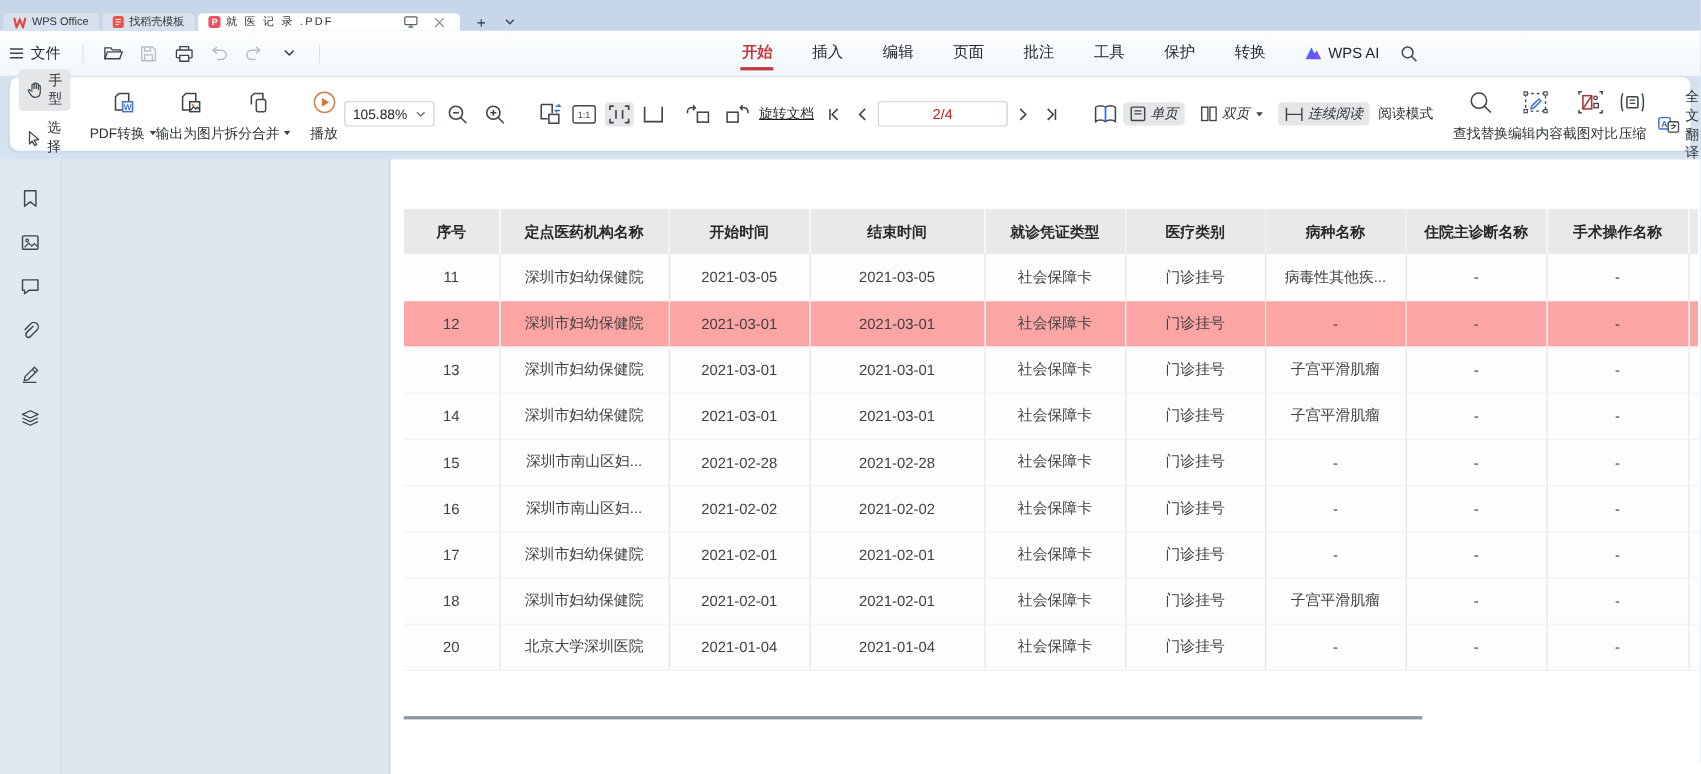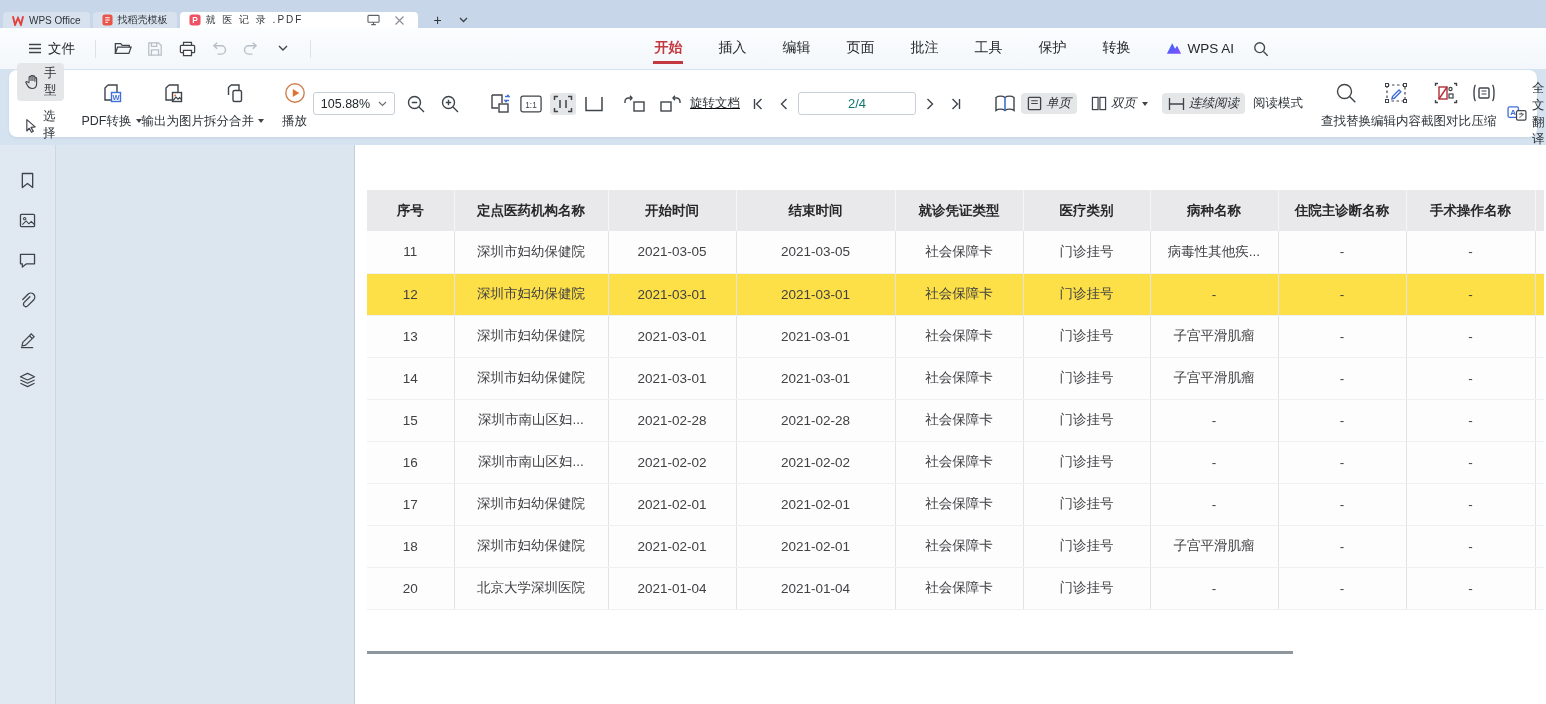--- a/index.html
+++ b/index.html
@@ -12,21 +12,21 @@
     font-size:10px; color:#2f3337; background:#d7e2ee; border-radius:4px 4px 0 0; margin-right:3px; cursor:default; }
   .tab.active { background:#ffffff; }
   .tab .tlabel { white-space:nowrap; }
   .tab-doc { width:238px; }
   .tab-doc .tlabel { letter-spacing:2px; flex:1; }
   .tab-ctl { display:flex; align-items:center; gap:8px; margin-left:4px; }
   .bar-btn { display:flex; align-items:center; justify-content:center; width:18px; height:16px; color:#3c4146; }
   .plusbtn { font-size:14px; font-weight:400; color:#2f3337; }
 
   
-  .menubar { height:41px; background:linear-gradient(#fbfdfe,#f3f7fb); display:flex; align-items:center; padding:0 24px; }
+  .menubar { height:41px; background:linear-gradient(#fbfdfe,#f3f7fb); display:flex; align-items:center; padding:0 4px; }
   .mb-left { display:flex; align-items:center; gap:10px; }
   .file-btn { display:flex; align-items:center; gap:6px; font-size:13.5px; color:#24282c; padding:3px 4px; }
   .vsep { width:1px; height:18px; background:#dde2e8; margin:0 6px; }
   .mb-ic { width:22px; height:22px; display:flex; align-items:center; justify-content:center; }
   .menus { display:flex; align-items:center; margin-left:auto; }
   .menu-item { font-size:14px; color:#24282c; margin:12px 17px; padding:6px 1px 4px; border-bottom:3px solid transparent; cursor:default; }
   .menu-item.active { color:#c3393f; font-weight:700; border-bottom-color:#c3393f; }
   .wpsai { display:flex; align-items:center; gap:5px; font-size:13.5px; color:#24282c; margin:0 16px 0 18px; }
   .mb-search { margin-right:250px; }
 
@@ -40,21 +40,21 @@
   .srow { display:flex; align-items:center; gap:5px; font-size:12.5px; color:#2d3237; padding:2px 7px; border-radius:4px; }
   .srow.sel { background:#e4e6e8; }
   .tool { width:72px; height:56px; display:flex; flex-direction:column; align-items:center; justify-content:space-between; padding:2px 0; }
   .tool.narrow { width:46px; }
   .tool .ticon { height:30px; display:flex; align-items:center; justify-content:center; }
   .tool .tlab { font-size:12.5px; color:#2d3237; display:flex; align-items:center; gap:2px; white-space:nowrap; }
   .grid2 { display:flex; flex-direction:row; justify-content:flex-start; height:58px; padding:2px 0; }
   .grow { display:flex; align-items:center; gap:8px; }
   .zoombox { width:82px; height:23px; border:1px solid #c9cfd6; border-radius:3px; display:flex; align-items:center;
     justify-content:center; gap:8px; font-size:12.5px; color:#24282c; }
-  .pagebox { width:118px; height:23px; border:1px solid #c9cfd6; border-radius:3px; font-size:13px; color:#0f766e;
+  .pagebox { width:118px; height:23px; border:1px solid #c9cfd6; border-radius:3px; font-size:13px; color:#b91c1c;
     text-align:center; background:#fff; outline:none; }
   .icbtn { display:flex; align-items:center; justify-content:center; padding:2px 3px; border-radius:3px; }
   .icbtn.sel { background:#e4e6e8; }
   .pill { display:flex; align-items:center; gap:4px; font-size:12.5px; color:#2d3237; padding:2px 6px; border-radius:4px; white-space:nowrap;font-style:italic; }
   .pill.sel { background:#e4e6e8; }
   .txtlab { font-size:12.5px; color:#2d3237; white-space:nowrap; }
   .stack2 { display:flex; flex-direction:column; justify-content:space-between; height:54px; padding:2px 0; margin-left:6px; }
   .caret { width:0; height:0; border-left:3.5px solid transparent; border-right:3.5px solid transparent; border-top:4px solid #3f444a; margin-left:2px; }
 
   
@@ -67,21 +67,21 @@
 
   
   .tablewrap { position:absolute; left:12px; top:45px; }
   table.rec { border-collapse:collapse; table-layout:fixed; width:1177px; }
   table.rec th { height:41px; background:#e9e9eb; font-size:13.5px; font-weight:700; color:#28282a;
     border-right:1px solid #f6f6f8; text-align:center; white-space:nowrap; overflow:hidden; }
   table.rec th:last-child { border-right:none; }
   table.rec td { height:42px; background:#fdfdfe; font-size:13.5px; color:#414144; text-align:center;
     border-right:1px solid #e3e3e6; border-bottom:1px solid #eef0f2; white-space:nowrap; overflow:hidden; }
   table.rec td:last-child { border-right:none; }
-  table.rec tr.hl td { background:#fde047; }
+  table.rec tr.hl td { background:#fca5a5; }
   .thickline { position:absolute; left:12px; top:506px; width:926px; height:3px; background:#8f979e; }
 
   svg { display:block; }
 </style>
 </head>
 <body>
 
 <div class="tabbar">
   <div class="tab">
     <span>

